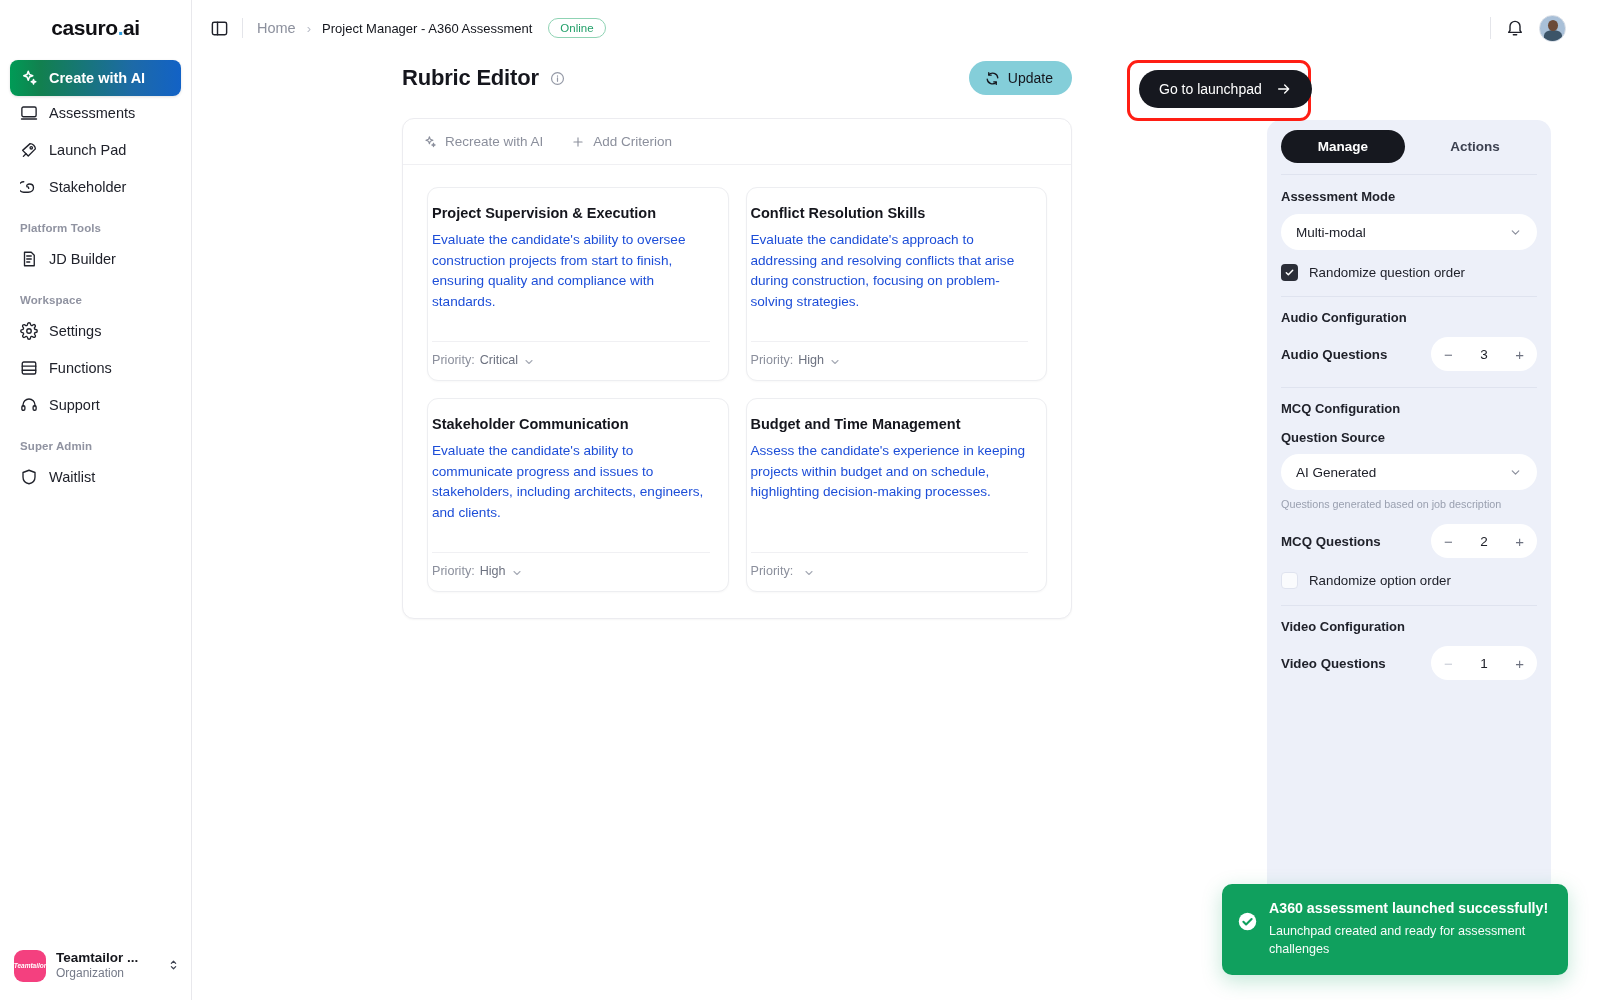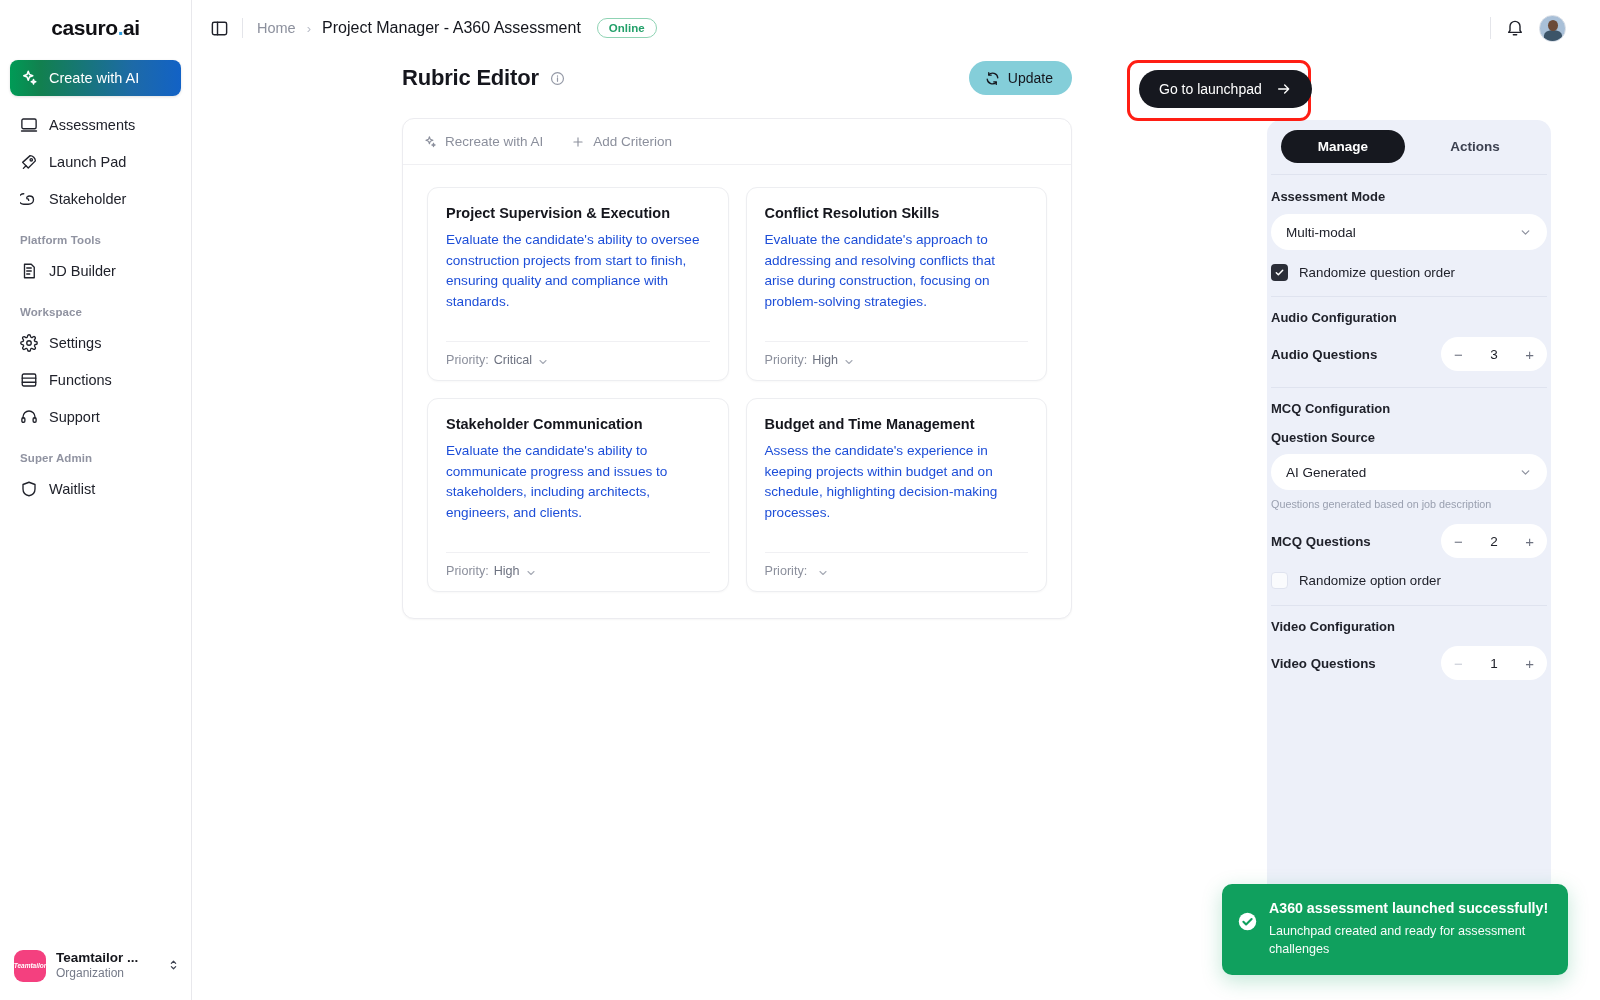--- a/index.html
+++ b/index.html
@@ -27,21 +27,21 @@
   .brand .dot { color: #2f9fe0; }
   .nav { padding: 4px 10px 0 10px; }
   .nav-item {
     display: flex; align-items: center; gap: 11px;
     height: 34px; padding: 0 10px; border-radius: 8px;
     font-size: 14.5px; color: #20222b; margin-bottom: 3px;
     cursor: pointer; white-space: nowrap;
   }
   .nav-item.primary {
     background: linear-gradient(90deg, #009b56 0%, #12804f 18%, #1d6aa8 72%, #1262c6 100%);
-    color: #ffffff; font-weight: 400; height: 36px; margin-bottom: 12px;
+    color: #ffffff; font-weight: 700; height: 36px; margin-bottom: 0;
     box-shadow: 0 1px 3px rgba(0,0,0,.12);
   }
   .nav-ico { width: 18px; height: 18px; flex: 0 0 18px; display: block; }
   .nav-section {
     font-size: 11.5px; color: #9093a1; font-weight: 600;
     padding: 0 10px; margin: 18px 0 8px 0; letter-spacing: .1px;
   }
   .org {
     position: absolute; left: 0; bottom: 0; width: 192px;
     display: flex; align-items: center; gap: 10px;
@@ -64,23 +64,23 @@
     height: 56px; display: flex; align-items: center;
     padding: 0 14px 0 14px; background: #fff;
   }
   .panel-toggle {
     width: 26px; height: 26px; border-radius: 6px; display: flex;
     align-items: center; justify-content: center; cursor: pointer; color: #20222b;
   }
   .bc-div { width: 1px; height: 20px; background: #e4e5ea; margin: 0 14px 0 10px; }
   .crumb { font-size: 14.5px; color: #8c909d; cursor: pointer; }
   .crumb-sep { font-size: 13px; color: #b8bcc7; margin: 0 11px; }
-  .crumb-cur { font-size: 16px; color: #14161d; }
+  .crumb-cur { font-size: 13px; color: #14161d; }
   .badge-online {
-    margin-left: 16px; font-size: 11.5px; color: #23a06a; font-weight: 700;
+    margin-left: 16px; font-size: 11.5px; color: #23a06a; font-weight: 400;
     border: 1px solid #8fd3b4; border-radius: 999px; padding: 3px 11px;
     background: #ffffff;
   }
   .topbar-right { margin-left: auto; display: flex; align-items: center; gap: 14px; }
   .tb-div { width: 1px; height: 22px; background: #e4e5ea; }
   .bell { width: 20px; height: 20px; color: #20222b; cursor: pointer; }
   .avatar {
     width: 27px; height: 27px; border-radius: 50%; cursor: pointer;
     background: radial-gradient(circle at 50% 34%, #6b4a38 0 16%, #a9c0d8 17% 100%);
     position: relative; overflow: hidden; border: 1px solid #d4dbe5;
@@ -120,21 +120,21 @@
     display: flex; align-items: center; gap: 8px;
     font-size: 13.5px; color: #8b8f9c; cursor: pointer;
   }
   .tool svg { width: 14px; height: 14px; }
   .crit-grid {
     display: grid; grid-template-columns: 1fr 1fr; gap: 17px;
     padding: 22px 24px 26px 24px;
   }
   .crit {
     border: 1px solid #edeef1; border-radius: 11px; background: #fff;
-    padding: 17px 18px 13px 18px; display: flex; flex-direction: column;
+    padding: 17px 18px 13px 4px; display: flex; flex-direction: column;
     min-height: 194px; box-shadow: 0 1px 2px rgba(20,22,29,.03);
   }
   .crit-title { font-size: 14.5px; font-weight: 700; color: #15161d; margin-bottom: 9px; }
   .crit-desc { font-size: 13.6px; line-height: 1.52; color: #1d4ed8; flex: 1 1 auto; }
   .crit-foot { border-top: 1px solid #f0f0f3; margin-top: 14px; padding-top: 11px;
     display: flex; align-items: center; gap: 5px; }
   .pr-label { font-size: 12.6px; color: #8b8f9c; }
   .pr-val { font-size: 12.6px; color: #6d7280; }
   .pr-caret { width: 12px; height: 12px; color: #a7abb6; cursor: pointer; }
   .hl-box {
@@ -150,21 +150,21 @@
   .side-panel {
     position: absolute; left: 1075px; top: 120px; width: 284px; height: 842px;
     background: #edf0f9; border-radius: 14px 14px 0 0; overflow: hidden;
   }
   .sp-tabs { display: flex; align-items: center; gap: 8px; padding: 10px 14px 0 14px; }
   .sp-tab {
     flex: 1 1 0; text-align: center; font-size: 13.5px; font-weight: 600;
     color: #3c4150; padding: 9px 0; border-radius: 999px; cursor: pointer;
   }
   .sp-tab.active { background: #16181f; color: #ffffff; }
-  .sp-body { padding: 0 4px; }
+  .sp-body { padding: 0 14px; }
   .sp-hr { height: 1px; background: #dfe3ef; margin: 11px 0 14px 0; }
   .sp-label { font-size: 13px; font-weight: 700; color: #20222b; margin-bottom: 10px; }
   .sp-sublabel { font-size: 13px; font-weight: 700; color: #20222b; margin: 14px 0 9px 0; }
   .sp-select {
     background: #fff; border-radius: 999px; height: 36px;
     display: flex; align-items: center; justify-content: space-between;
     padding: 0 15px; font-size: 13.5px; color: #20222b; cursor: pointer; text-align: center;
   }
   .sp-select svg { width: 13px; height: 13px; color: #8b8f9c; }
   .sp-hint { font-size: 10.8px; color: #9aa0b0; margin-top: 8px; }

